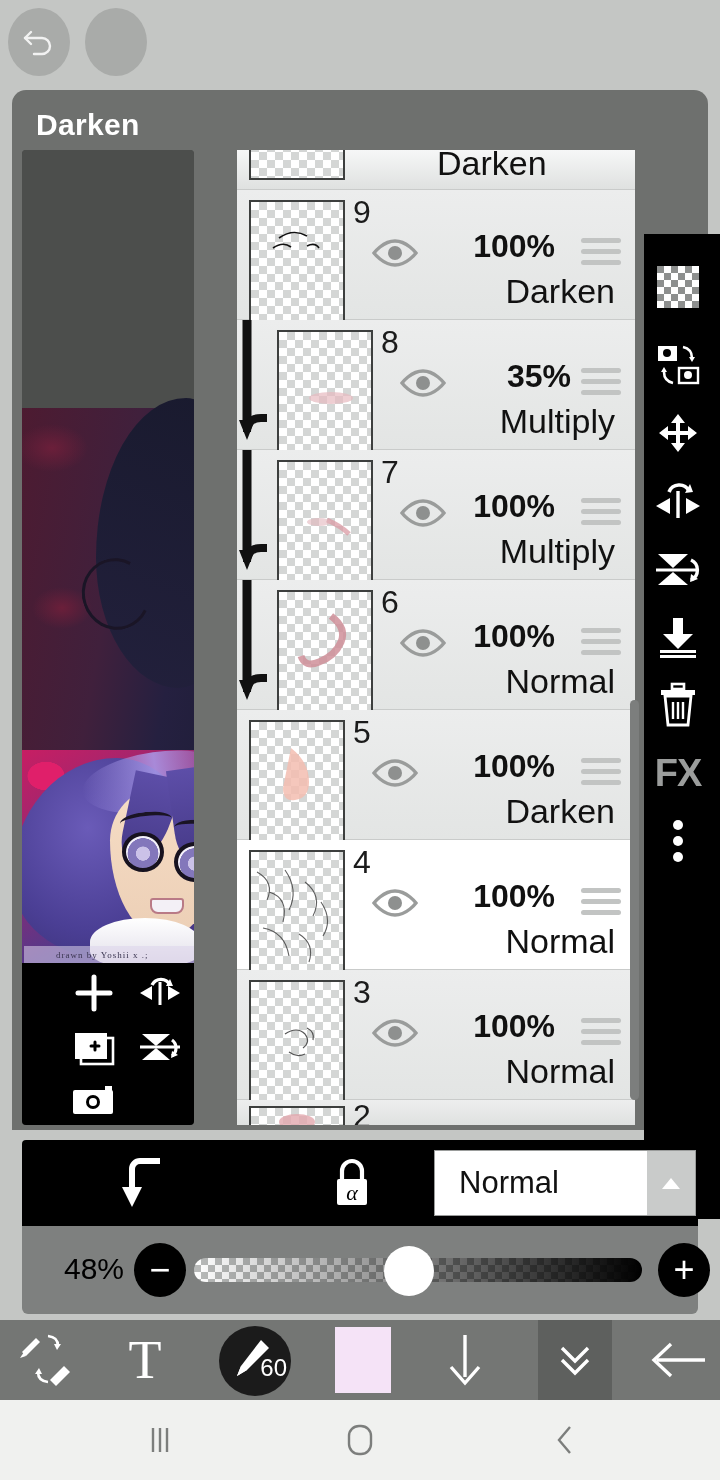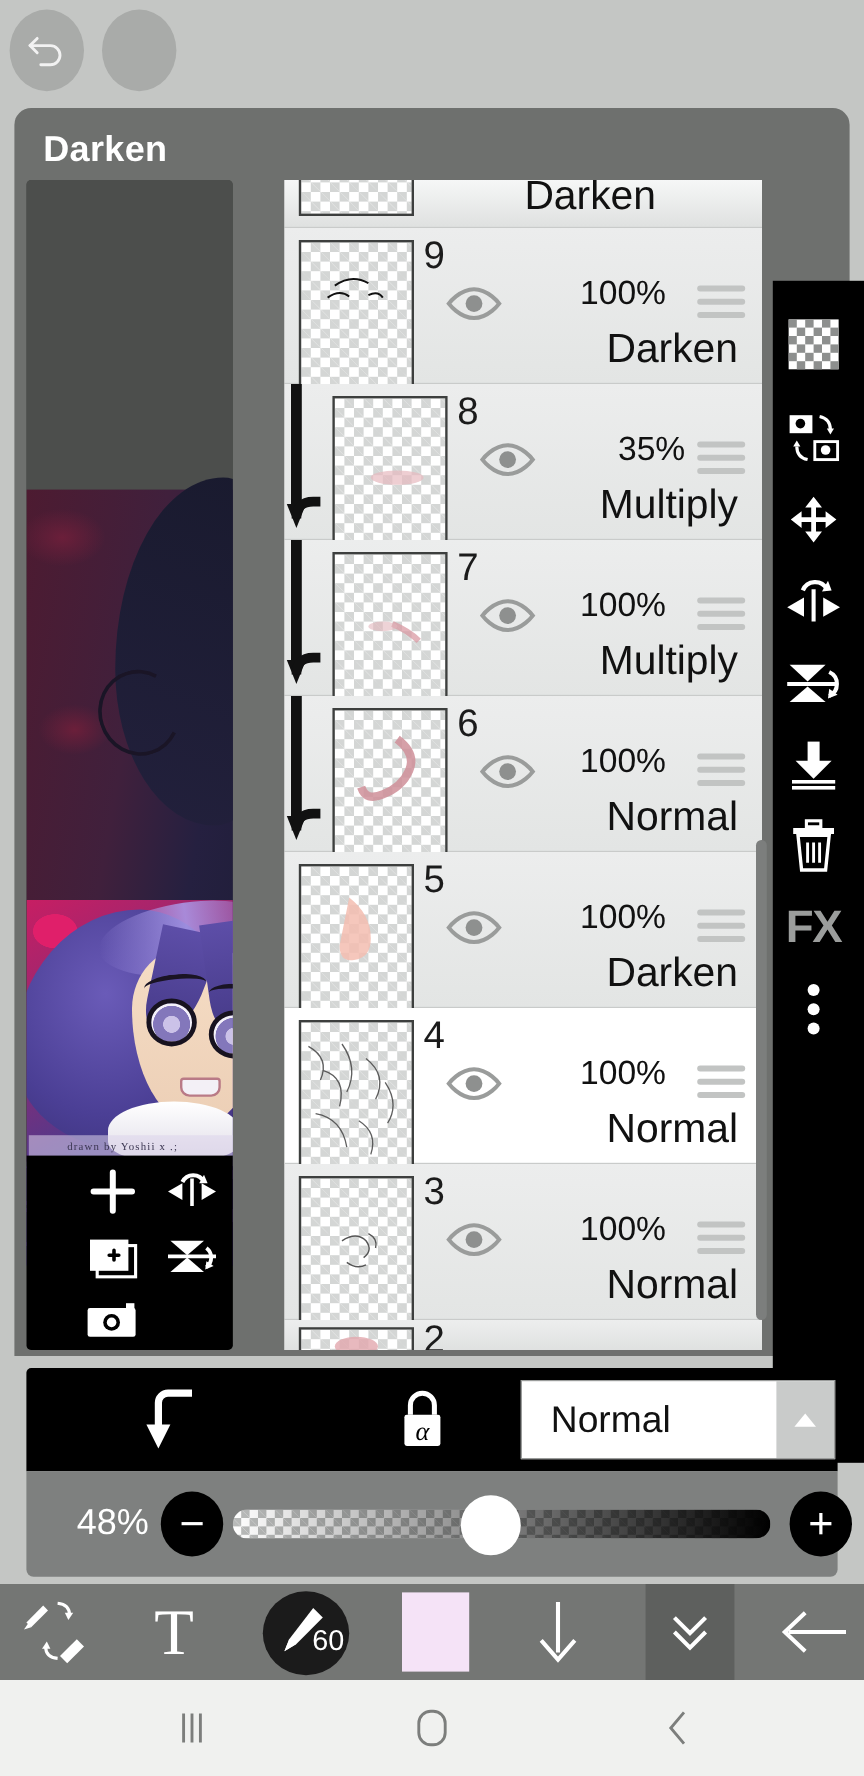--- a/index.html
+++ b/index.html
@@ -173,21 +173,21 @@
       linear-gradient(45deg,#d4d6d5 25%,transparent 25%,transparent 75%,#d4d6d5 75%);
     background-size:16px 16px;
     background-position:0 0, 8px 8px;
     overflow:hidden;
   }
   .thumb.indent { left:40px; }
   .layer-num {
     position:absolute; font-size:32px; color:#1b1b1b; font-weight:400;
   }
   .opacity-val {
-    position:absolute; font-size:28px; color:#111; font-weight:400;
+    position:absolute; font-size:32px; color:#111; font-weight:700;
     white-space:nowrap;
   }
   .blend-val {
     position:absolute; font-size:34px; color:#111; font-weight:400;
     white-space:nowrap;
   }
   .eye-icon { position:absolute; width:48px; height:30px; }
   .drag-handle { position:absolute; width:40px; height:28px; }
   .drag-handle i {
     display:block; height:5px; background:#c2c4c3; border-radius:3px; margin-bottom:6px;
@@ -227,21 +227,21 @@
   }
   #blend-select-arrow {
     width:48px; background:#c9cbca; display:flex; align-items:center; justify-content:center;
   }
   #opacity-bar {
     position:absolute; left:22px; top:1226px; width:676px; height:88px;
     background:#7e807f; border-radius:0 0 6px 6px;
   }
   #opacity-pct {
     position:absolute; left:30px; top:26px; width:84px;
-    color:#ffffff; font-size:30px; text-align:center;
+    color:#000000; font-size:30px; text-align:center;
   }
   .round-btn {
     position:absolute; top:17px; width:52px; height:54px; border-radius:50%;
     background:#000; display:flex; align-items:center; justify-content:center;
     color:#fff; font-size:36px; line-height:1;
   }
   #opacity-minus { left:112px; }
   #opacity-plus  { left:636px; }
   #opacity-track {
     position:absolute; left:172px; top:32px; width:448px; height:24px;

